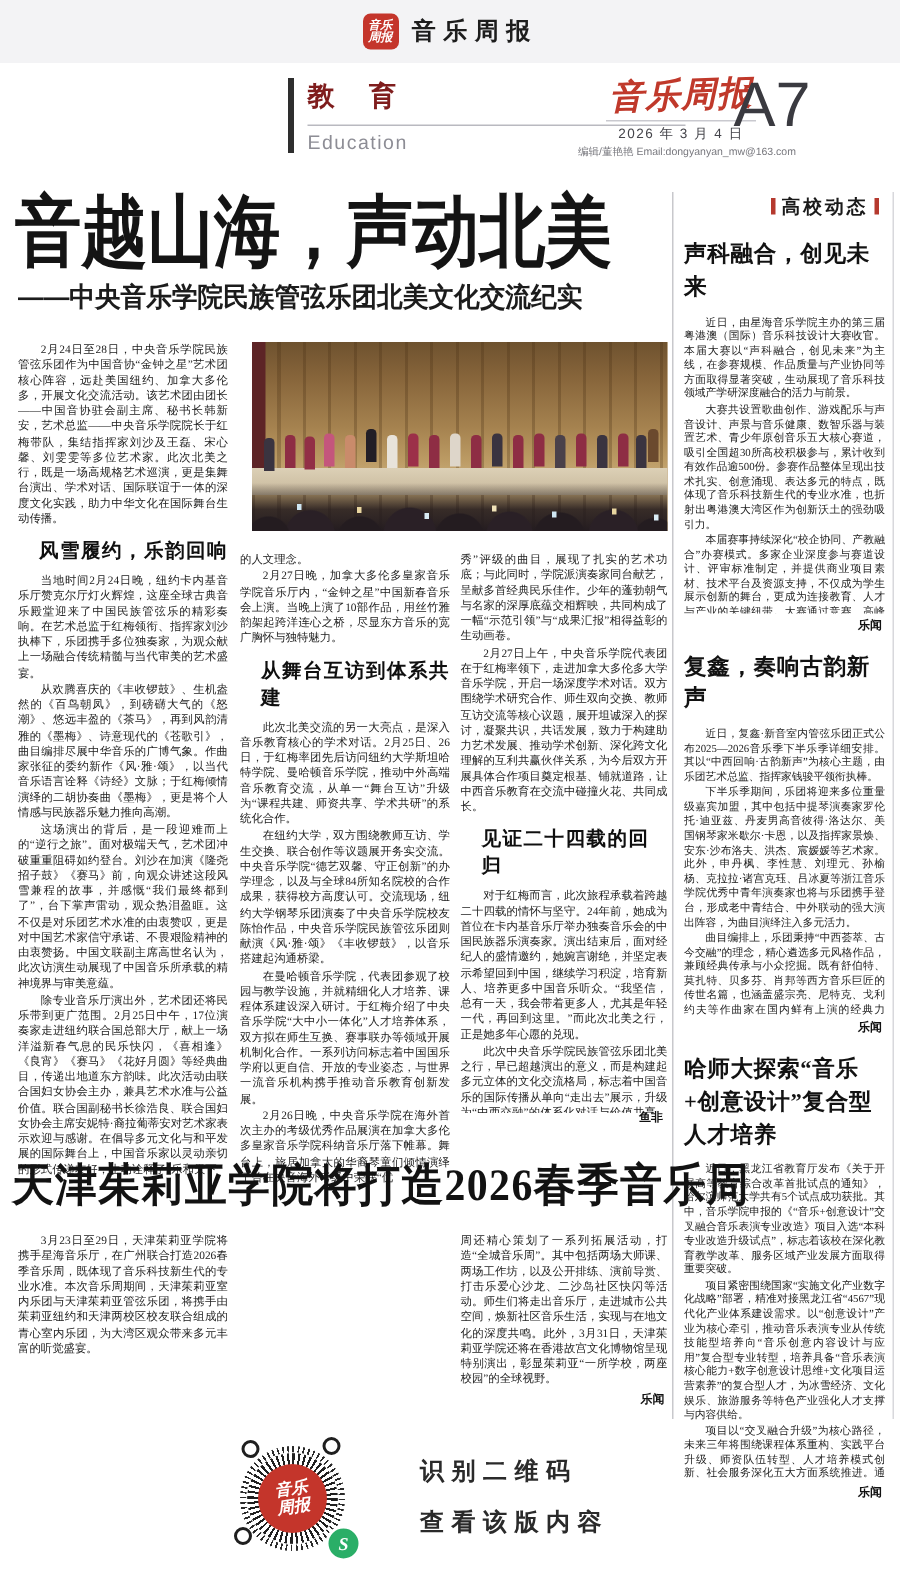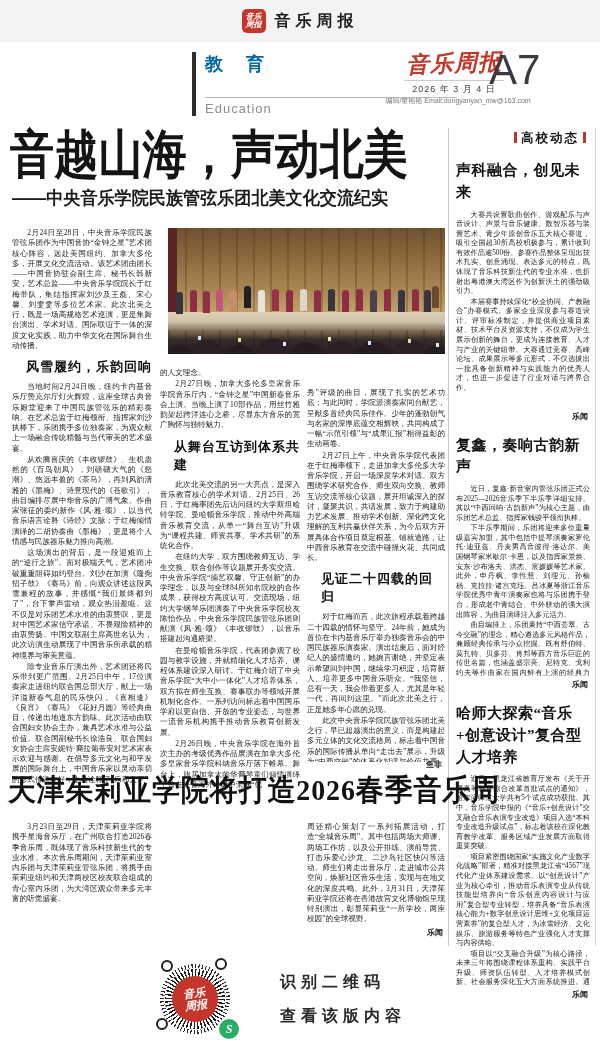--- a/index.html
+++ b/index.html
@@ -8,21 +8,21 @@
   
   .topband{position:absolute;left:0;top:0;width:600px;height:42px;background:#f3f3f5;
            display:flex;align-items:center;justify-content:center;gap:9px;}
   .brand-logo{width:24px;height:24px;background:#c4352b;border-radius:5px;color:#fff;
               display:flex;align-items:center;justify-content:center;
               font:italic 700 8px "Liberation Serif",serif;line-height:1.05;text-align:center;
               white-space:pre-line;}
   .brand-text{font:600 16px "Liberation Serif",serif;letter-spacing:5px;color:#1d1d1d;}
   
   .edu{position:absolute;left:192px;top:52px;width:252px;border-left:4px solid #2e2e2e;padding-left:9px;}
-  .edu-cn{font:900 18px "Liberation Sans",sans-serif;letter-spacing:9px;color:#0369a1;padding-bottom:20px;}
+  .edu-cn{font:900 18px "Liberation Sans",sans-serif;letter-spacing:9px;color:#7f1d1d;padding-bottom:6px;}
   .edu-line{border-top:1px solid #b9b9c0;margin:1px 0 3px;}
   .edu-en{font:13px "Liberation Sans",sans-serif;color:#8d8d95;letter-spacing:1px;}
   .mast{position:absolute;left:404px;top:48px;width:100px;text-align:center;}
   .mast-callig{color:#c0392b;font:italic 800 23px "Liberation Serif",serif;letter-spacing:1px;white-space:nowrap;
                transform:rotate(-2deg);display:inline-block;}
   .mast-date{border-top:1px solid #c9c9cf;margin-top:1px;padding-top:2px;
              font:9px "Liberation Sans",sans-serif;color:#44444a;letter-spacing:1px;}
   .editor-line{position:absolute;left:368px;top:96px;width:180px;font:7px "Liberation Sans",sans-serif;
                color:#77777d;white-space:nowrap;text-align:center;}
   .pageno{position:absolute;left:489px;top:46px;font:400 42px "Liberation Sans",sans-serif;color:#3a3a40;}
@@ -149,36 +149,37 @@
   <div class="colbox" style="left:160px;top:368px;width:140px;height:422px;">
     <p class="p cont">的人文理念。</p>
     <p class="p">2月27日晚，加拿大多伦多皇家音乐学院音乐厅内，“金钟之星”中国新春音乐会上演。当晚上演了10部作品，用丝竹雅韵架起跨洋连心之桥，尽显东方音乐的宽广胸怀与独特魅力。</p>
     <div class="subhd">从舞台互访到体系共建</div>
     <p class="p">此次北美交流的另一大亮点，是深入音乐教育核心的学术对话。2月25日、26日，于红梅率团先后访问纽约大学斯坦哈特学院、曼哈顿音乐学院，推动中外高端音乐教育交流，从单一“舞台互访”升级为“课程共建、师资共享、学术共研”的系统化合作。</p>
     <p class="p">在纽约大学，双方围绕教师互访、学生交换、联合创作等议题展开务实交流。中央音乐学院“德艺双馨、守正创新”的办学理念，以及与全球84所知名院校的合作成果，获得校方高度认可。交流现场，纽约大学钢琴乐团演奏了中央音乐学院校友陈怡作品，中央音乐学院民族管弦乐团则献演《风·雅·颂》《丰收锣鼓》，以音乐搭建起沟通桥梁。</p>
     <p class="p">在曼哈顿音乐学院，代表团参观了校园与教学设施，并就精细化人才培养、课程体系建设深入研讨。于红梅介绍了中央音乐学院“大中小一体化”人才培养体系，双方拟在师生互换、赛事联办等领域开展机制化合作。一系列访问标志着中国国乐学府以更自信、开放的专业姿态，与世界一流音乐机构携手推动音乐教育创新发展。</p>
     <p class="p">2月26日晚，中央音乐学院在海外首次主办的考级优秀作品展演在加拿大多伦多皇家音乐学院科纳音乐厅落下帷幕。舞台上，旅居加拿大的华裔琴童们倾情演绎了曾在央音海外考级中荣获“优</p>
   </div>
 
-  <div class="colbox" style="left:307px;top:368px;width:138px;height:422px;margin-top:20px;">
+  <div class="colbox" style="left:307px;top:368px;width:138px;height:422px;">
     <div style="height:374px;overflow:hidden;">
       <p class="p cont">秀”评级的曲目，展现了扎实的艺术功底；与此同时，学院派演奏家同台献艺，呈献多首经典民乐佳作。少年的蓬勃朝气与名家的深厚底蕴交相辉映，共同构成了一幅“示范引领”与“成果汇报”相得益彰的生动画卷。</p>
       <p class="p">2月27日上午，中央音乐学院代表团在于红梅率领下，走进加拿大多伦多大学音乐学院，开启一场深度学术对话。双方围绕学术研究合作、师生双向交换、教师互访交流等核心议题，展开坦诚深入的探讨，凝聚共识，共话发展，致力于构建助力艺术发展、推动学术创新、深化跨文化理解的互利共赢伙伴关系，为今后双方开展具体合作项目奠定根基、铺就道路，让中西音乐教育在交流中碰撞火花、共同成长。</p>
       <div class="subhd">见证二十四载的回归</div>
       <p class="p">对于红梅而言，此次旅程承载着跨越二十四载的情怀与坚守。24年前，她成为首位在卡内基音乐厅举办独奏音乐会的中国民族器乐演奏家。演出结束后，面对经纪人的盛情邀约，她婉言谢绝，并坚定表示希望回到中国，继续学习积淀，培育新人、培养更多中国音乐听众。“我坚信，总有一天，我会带着更多人，尤其是年轻一代，再回到这里。”而此次北美之行，正是她多年心愿的兑现。</p>
       <p class="p">此次中央音乐学院民族管弦乐团北美之行，早已超越演出的意义，而是构建起多元立体的文化交流格局，标志着中国音乐的国际传播从单向“走出去”展示，升级为“中西交融”的体系化对话与价值共享，既展现了新时代中国文艺开放包容、蓬勃向上的风貌，也为增进各国人民相互理解、推动构建人类命运共同体，贡献了独特而深厚的文艺力量。</p>
     </div>
     <div class="byline-abs">鱼非</div>
   </div>
 
   <div class="sidebar">
     <div class="sb-label"><span class="sb-bar"></span><span>高校动态</span><span class="sb-bar"></span></div>
 
     <div class="sb-title">声科融合，创见未来</div>
     <div class="sb-paras" style="height:198px;">
+      <p class="p">近日，由星海音乐学院主办的第三届粤港澳（国际）音乐科技设计大赛收官。本届大赛以“声科融合，创见未来”为主线，在参赛规模、作品质量与产业协同等方面取得显著突破，生动展现了音乐科技领域产学研深度融合的活力与前景。</p>
       <p class="p">大赛共设置歌曲创作、游戏配乐与声音设计、声景与音乐健康、数智乐器与装置艺术、青少年原创音乐五大核心赛道，吸引全国超30所高校积极参与，累计收到有效作品逾500份。参赛作品整体呈现出技术扎实、创意涌现、表达多元的特点，既体现了音乐科技新生代的专业水准，也折射出粤港澳大湾区作为创新沃土的强劲吸引力。</p>
       <p class="p">本届赛事持续深化“校企协同、产教融合”办赛模式。多家企业深度参与赛道设计、评审标准制定，并提供商业项目素材、技术平台及资源支持，不仅成为学生展示创新的舞台，更成为连接教育、人才与产业的关键纽带。大赛通过竞赛、高峰论坛、成果展示等多元形式，不仅选拔出一批具备创新精神与实践能力的优秀人才，也进一步促进了行业对话与跨界合作。</p>
     </div>
     <div class="byline">乐闻</div>
 
     <div class="sb-title">复鑫，奏响古韵新声</div>
     <div class="sb-paras" style="height:192px;">
       <p class="p">近日，复鑫·新音室内管弦乐团正式公布2025—2026音乐季下半乐季详细安排。其以“中西回响·古韵新声”为核心主题，由乐团艺术总监、指挥家钱骏平领衔执棒。</p>
       <p class="p">下半乐季期间，乐团将迎来多位重量级嘉宾加盟，其中包括中提琴演奏家罗伦托·迪亚兹、丹麦男高音彼得·洛达尔、美国钢琴家米歇尔·卡恩，以及指挥家景焕、安东·沙布洛夫、洪杰、宸媛媛等艺术家。此外，申丹枫、李性慧、刘理元、孙榆杨、克拉拉·诸宫克珏、吕冰夏等浙江音乐学院优秀中青年演奏家也将与乐团携手登台，形成老中青结合、中外联动的强大演出阵容，为曲目演绎注入多元活力。</p>
       <p class="p">曲目编排上，乐团秉持“中西荟萃、古今交融”的理念，精心遴选多元风格作品，兼顾经典传承与小众挖掘。既有舒伯特、莫扎特、贝多芬、肖邦等西方音乐巨匠的传世名篇，也涵盖盛宗亮、尼特克、戈利约夫等作曲家在国内鲜有上演的经典力作，更特别融入获格莱美奖提名的华人作曲家周天的代表作，传递“古韵新声”的核心内涵。</p>

